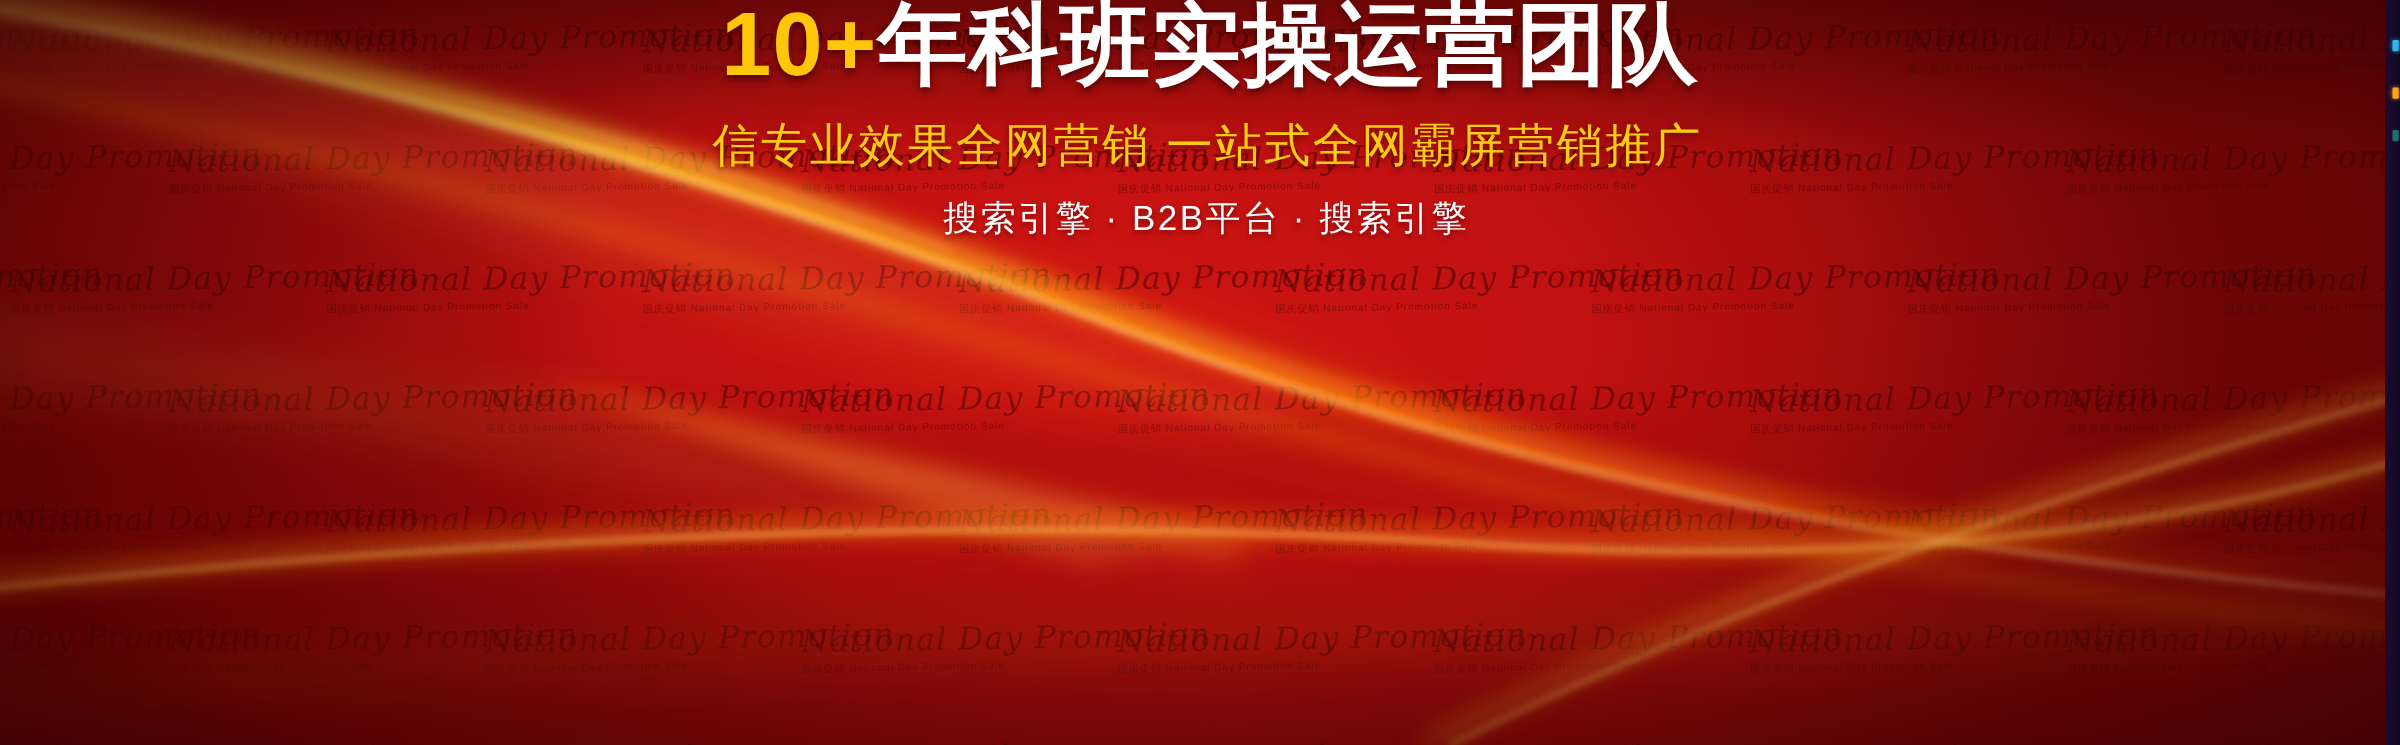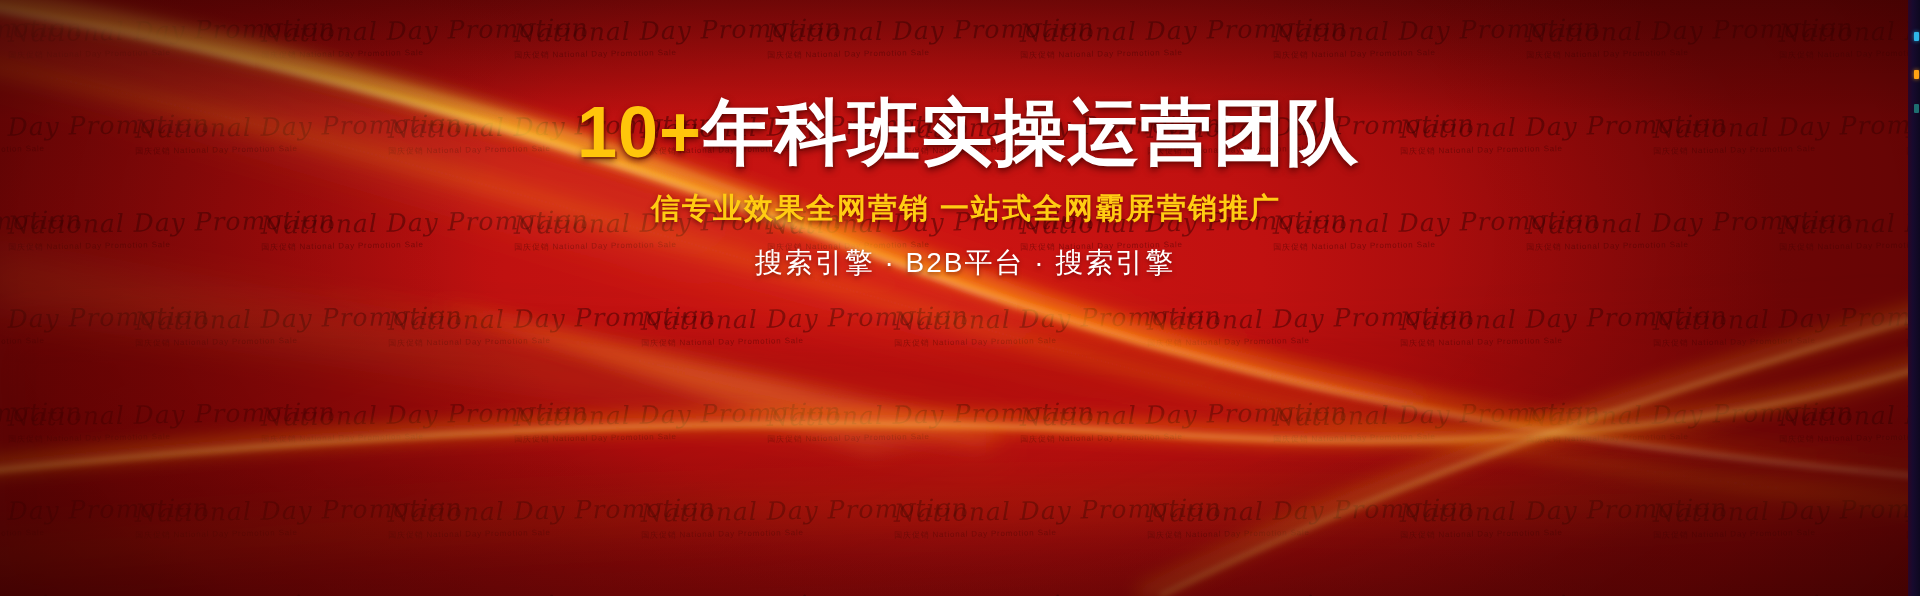--- a/index.html
+++ b/index.html
@@ -52,39 +52,39 @@
   }
 
   
   .streaks{position:absolute;inset:0;z-index:3;pointer-events:none;}
   .streaks svg{display:block;width:1920px;height:596px;}
 
   
   .copy{
     position:absolute;left:0;top:0;width:1920px;height:596px;z-index:7;
     display:flex;flex-direction:column;align-items:center;
-    padding-top:96px;box-sizing:border-box;
+    box-sizing:border-box;
   }
   .line1{
     font-size:72px;font-weight:bold;line-height:1;
     letter-spacing:1px;
     white-space:nowrap;
     margin-left:16px;
   }
   .line1 .num{
     color:#ffc60b;
     text-shadow:0 3px 6px rgba(70,0,0,.75), 2px 2px 0 rgba(120,20,0,.35);
   }
   .line1 .cn{
     color:#ffffff;
     text-shadow:0 3px 7px rgba(70,0,0,.8), 2px 2px 0 rgba(120,20,0,.3);
   }
   .line2{
     margin-top:26px;
-    font-size:29px;font-weight:bold;line-height:1;
+    font-size:37px;font-weight:normal;line-height:1;
     color:#ffcc12;letter-spacing:2px;white-space:nowrap;
     text-shadow:0 2px 5px rgba(70,0,0,.65);
     margin-left:12px;
   }
   .line3{
     margin-top:26px;
     font-size:28px;font-weight:normal;line-height:1;
     color:#ffffff;letter-spacing:2px;white-space:nowrap;
     text-shadow:0 2px 4px rgba(70,0,0,.55);
     margin-left:10px;

